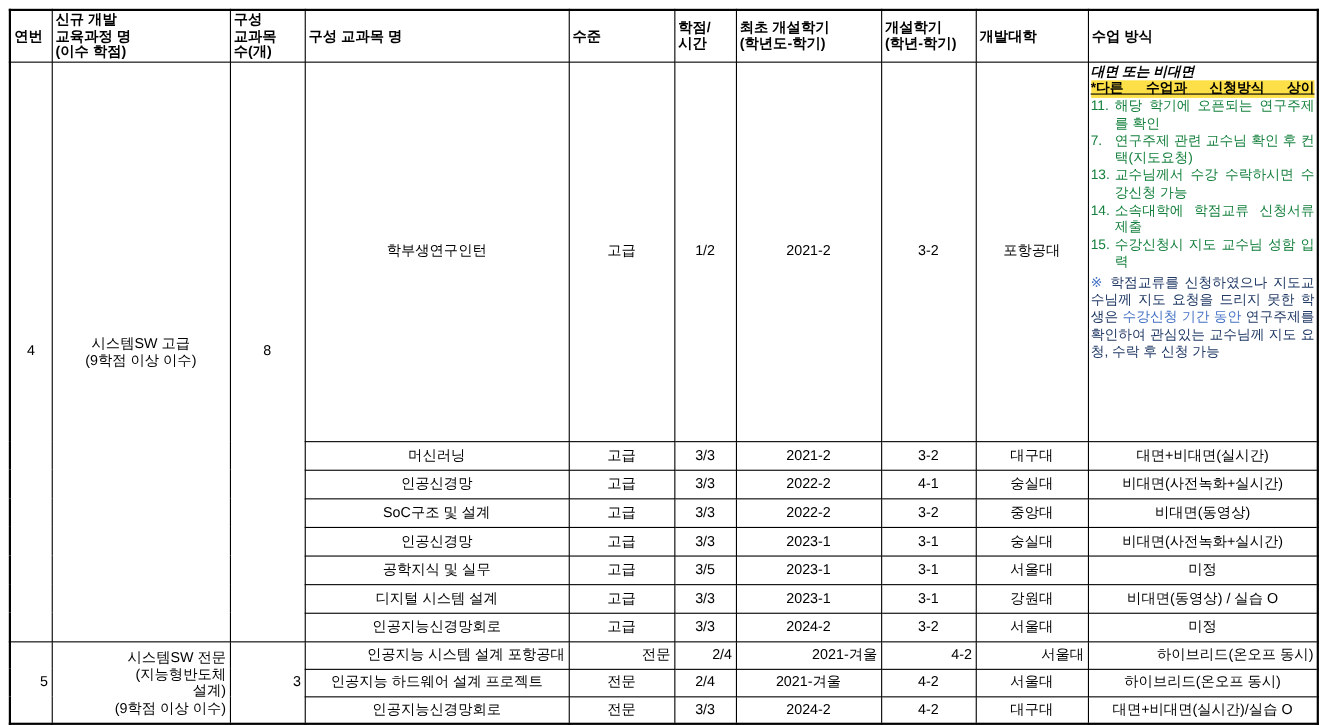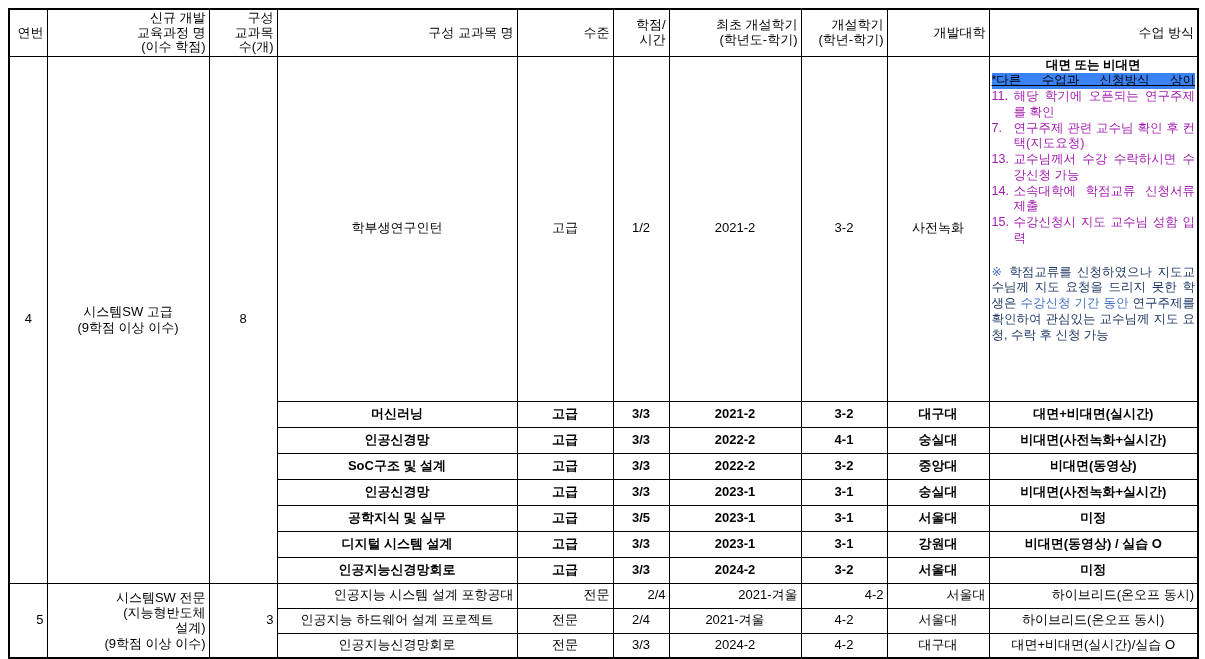--- a/index.html
+++ b/index.html
@@ -1,36 +1,36 @@
 <!DOCTYPE html>
 <html><head>
 <meta charset="utf-8">
 <style>
   html,body{margin:0;padding:0;background:#fff;}
   body{font-family:"Liberation Sans","DejaVu Sans",sans-serif;color:#000;}
   .wrap{padding:8px;}
   table{border-collapse:collapse;table-layout:fixed;width:1189px;border:2px solid #000;}
   th,td{border:1px solid #000;padding:1px 3px;font-size:13px;overflow:hidden;}
   thead tr{height:47px;}
-  th{font-weight:normal;white-space:pre-line;line-height:1.12;border-bottom:1.5px solid #000;text-align:right;vertical-align:middle;}
+  th{font-weight:bold;white-space:pre-line;line-height:1.12;border-bottom:1.5px solid #000;text-align:left;vertical-align:middle;}
   td{text-align:center;vertical-align:middle;line-height:1.15;}
   .pre{white-space:pre-line;}
   .row-tall{height:345px;}
-  .row-s4{height:26px;font-weight:bold;}
+  .row-s4{height:26px;}
   .row-s5{height:25px;}
   tr.dotted td{border-top:1px dotted #555;}
   tr.group-start td{border-top:1.5px solid #000;text-align:right;}
   
   .method-cell{vertical-align:top;text-align:left;padding:1px 2px 2px 2px;line-height:1.26;font-size:12.5px;}
-  .m-title{font-weight:bold;text-align:center;color:#000;}
-  .m-subtitle{font-weight:normal;text-decoration:underline;background:#3b82f6;text-align:justify;text-align-last:justify;color:#000;}
-  .m-step{display:flex;color:#a21caf;}
+  .m-title{font-weight:bold;color:#000;font-style:italic;}
+  .m-subtitle{font-weight:bold;text-decoration:underline;background:#fde047;text-align:justify;text-align-last:justify;color:#000;}
+  .m-step{display:flex;color:#15803d;}
   .m-step .num{flex:none;width:22px;}
   .m-step .txt{flex:1;text-align:justify;text-align-last:left;}
-  .m-note{color:#1F3864;text-align:justify;margin-top:18px;}
+  .m-note{color:#1F3864;text-align:justify;margin-top:3px;}
   .m-note .m-marker{color:#4472C4;}
   .m-note .m-hl{color:#4472C4;}
   .cur{line-height:1.18;}
 </style>
 </head>
 <body>
 
 <div class="wrap">
 <table>
   <colgroup>
@@ -71,21 +71,21 @@
     <tr class="row-tall">
       <td rowspan="8">4</td>
       <td rowspan="8" class="pre cur">시스템SW 고급
 (9학점 이상 이수)</td>
       <td rowspan="8">8</td>
       <td>학부생연구인턴</td>
       <td>고급</td>
       <td>1/2</td>
       <td>2021-2</td>
       <td>3-2</td>
-      <td>사전녹화</td>
+      <td>포항공대</td>
       <td class="method-cell">
         <div class="m-title">대면 또는 비대면</div>
         <div class="m-subtitle">*다른 수업과 신청방식 상이</div>
         <div class="m-step">
           <span class="num">11.</span>
           <span class="txt">해당 학기에 오픈되는 연구주제를 확인</span>
         </div>
         <div class="m-step">
           <span class="num">7.</span>
           <span class="txt">연구주제 관련 교수님 확인 후 컨택(지도요청)</span>

